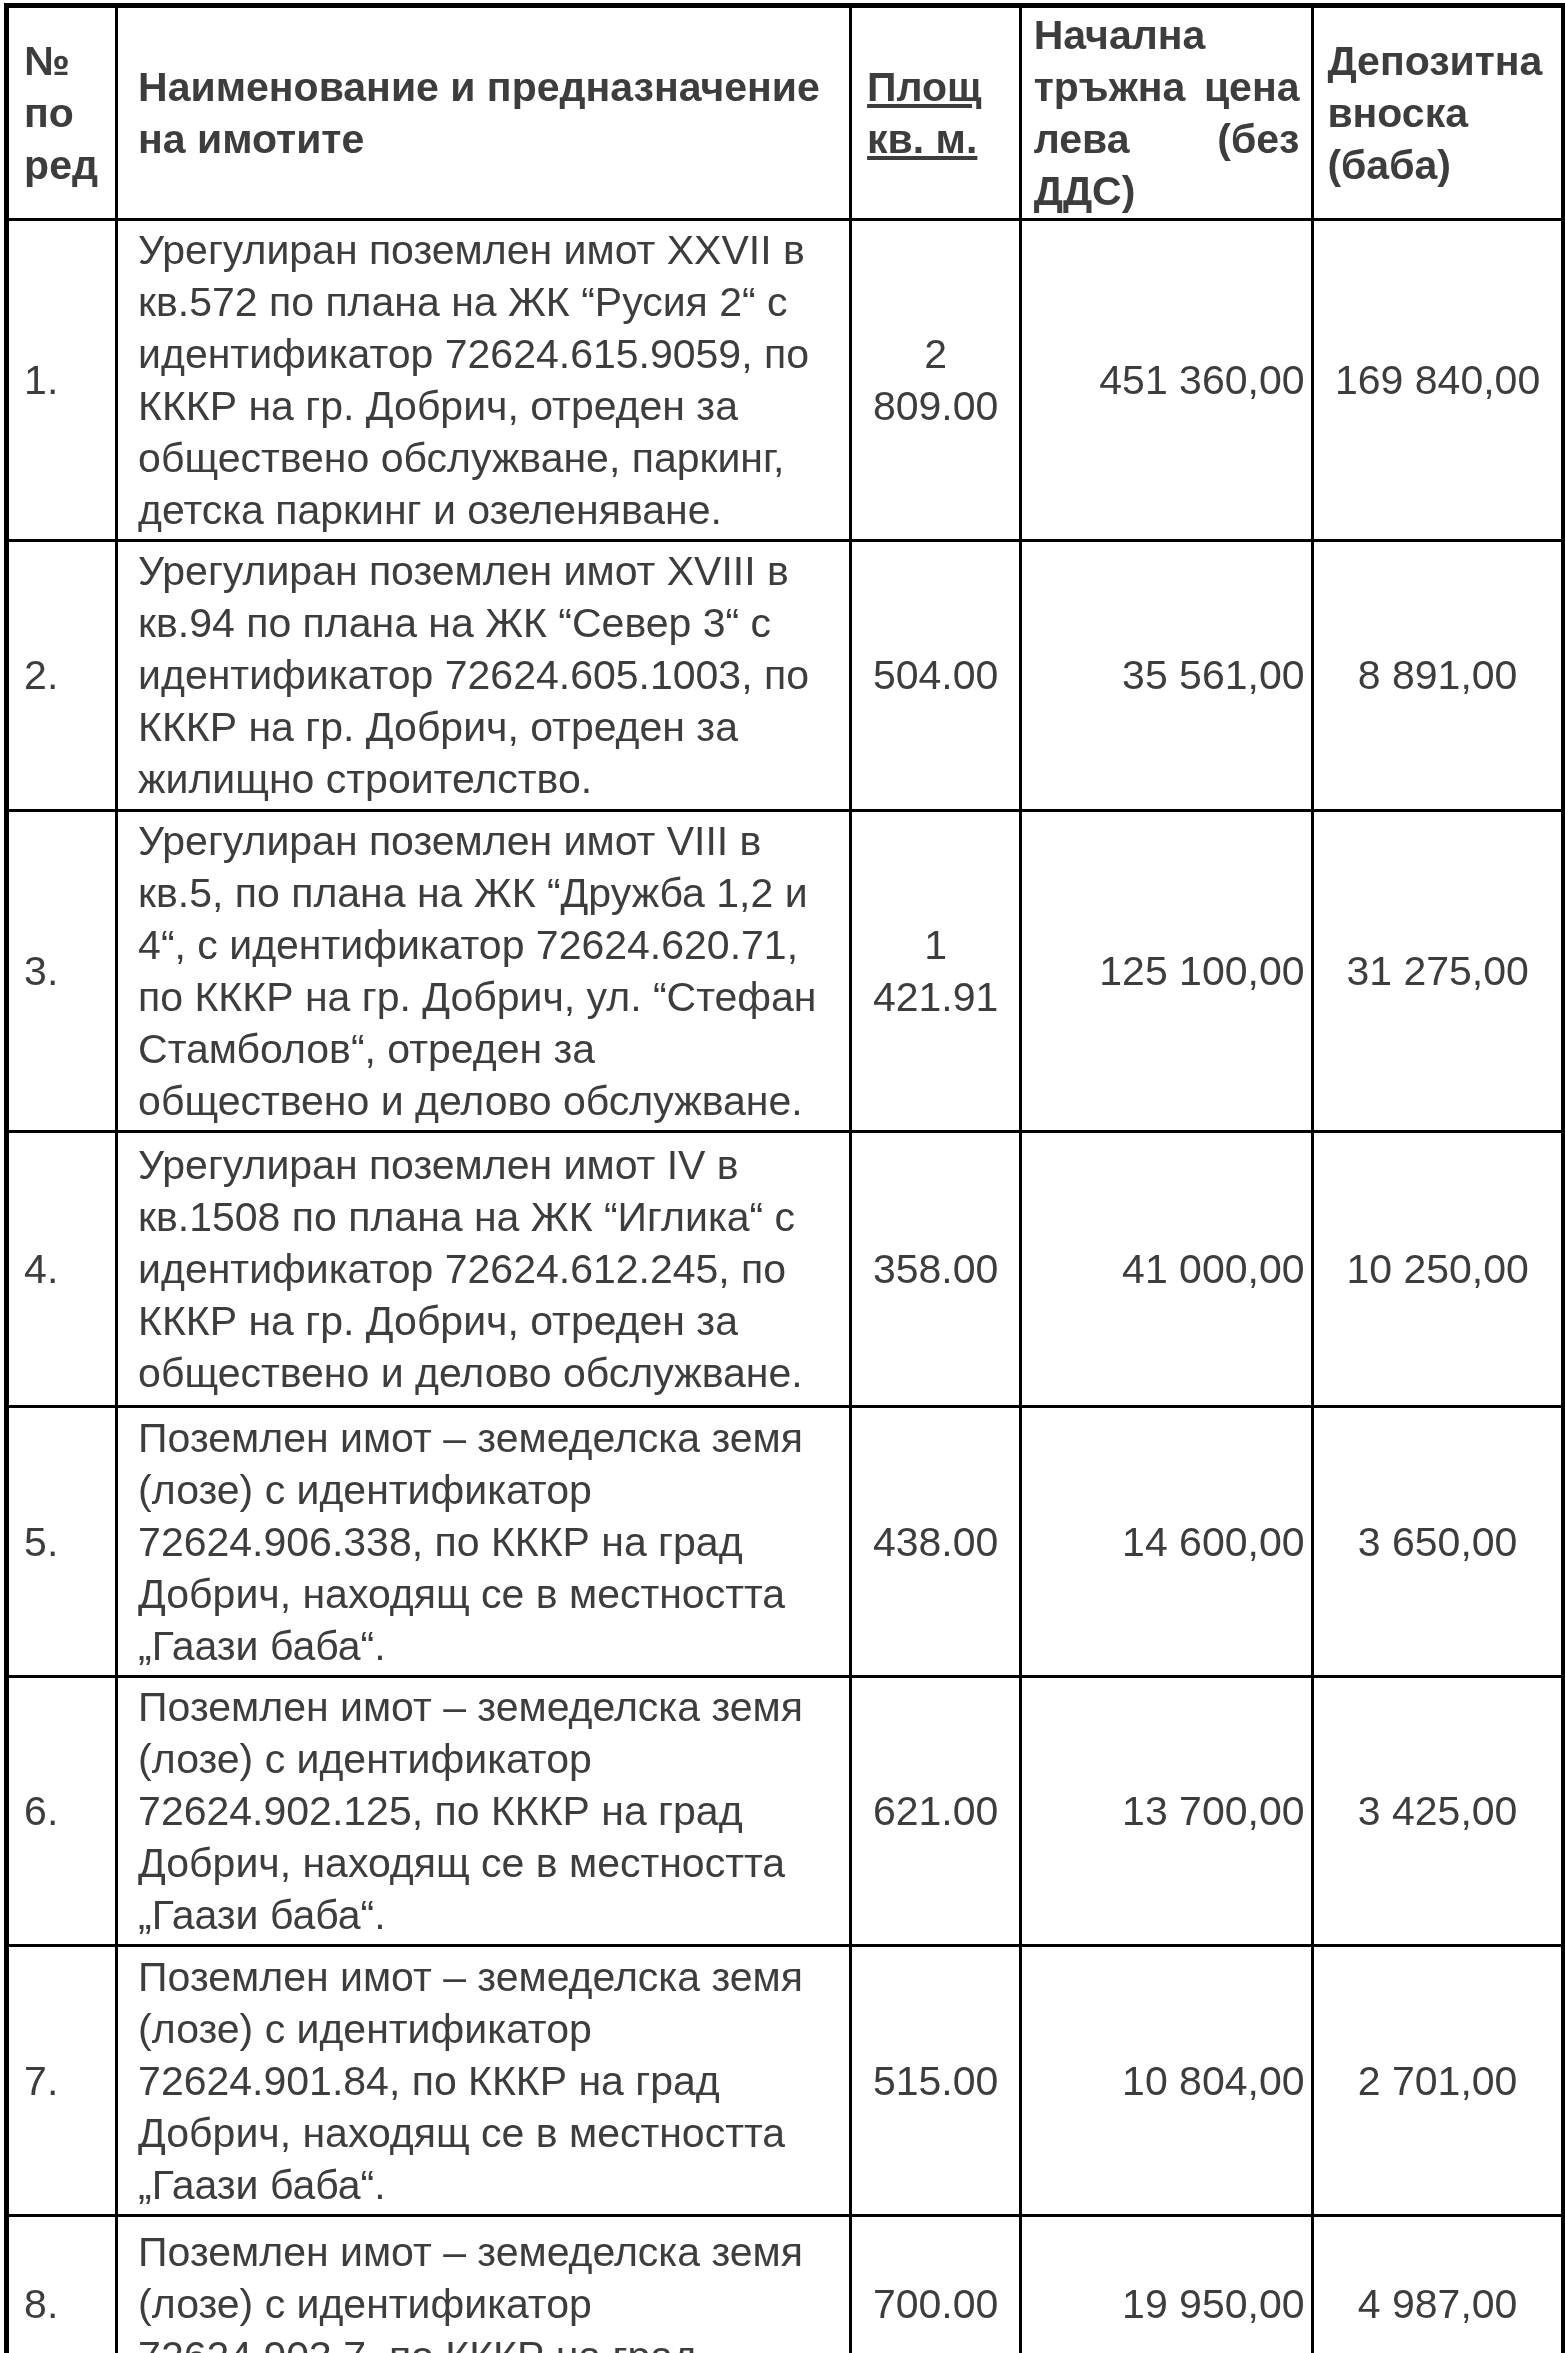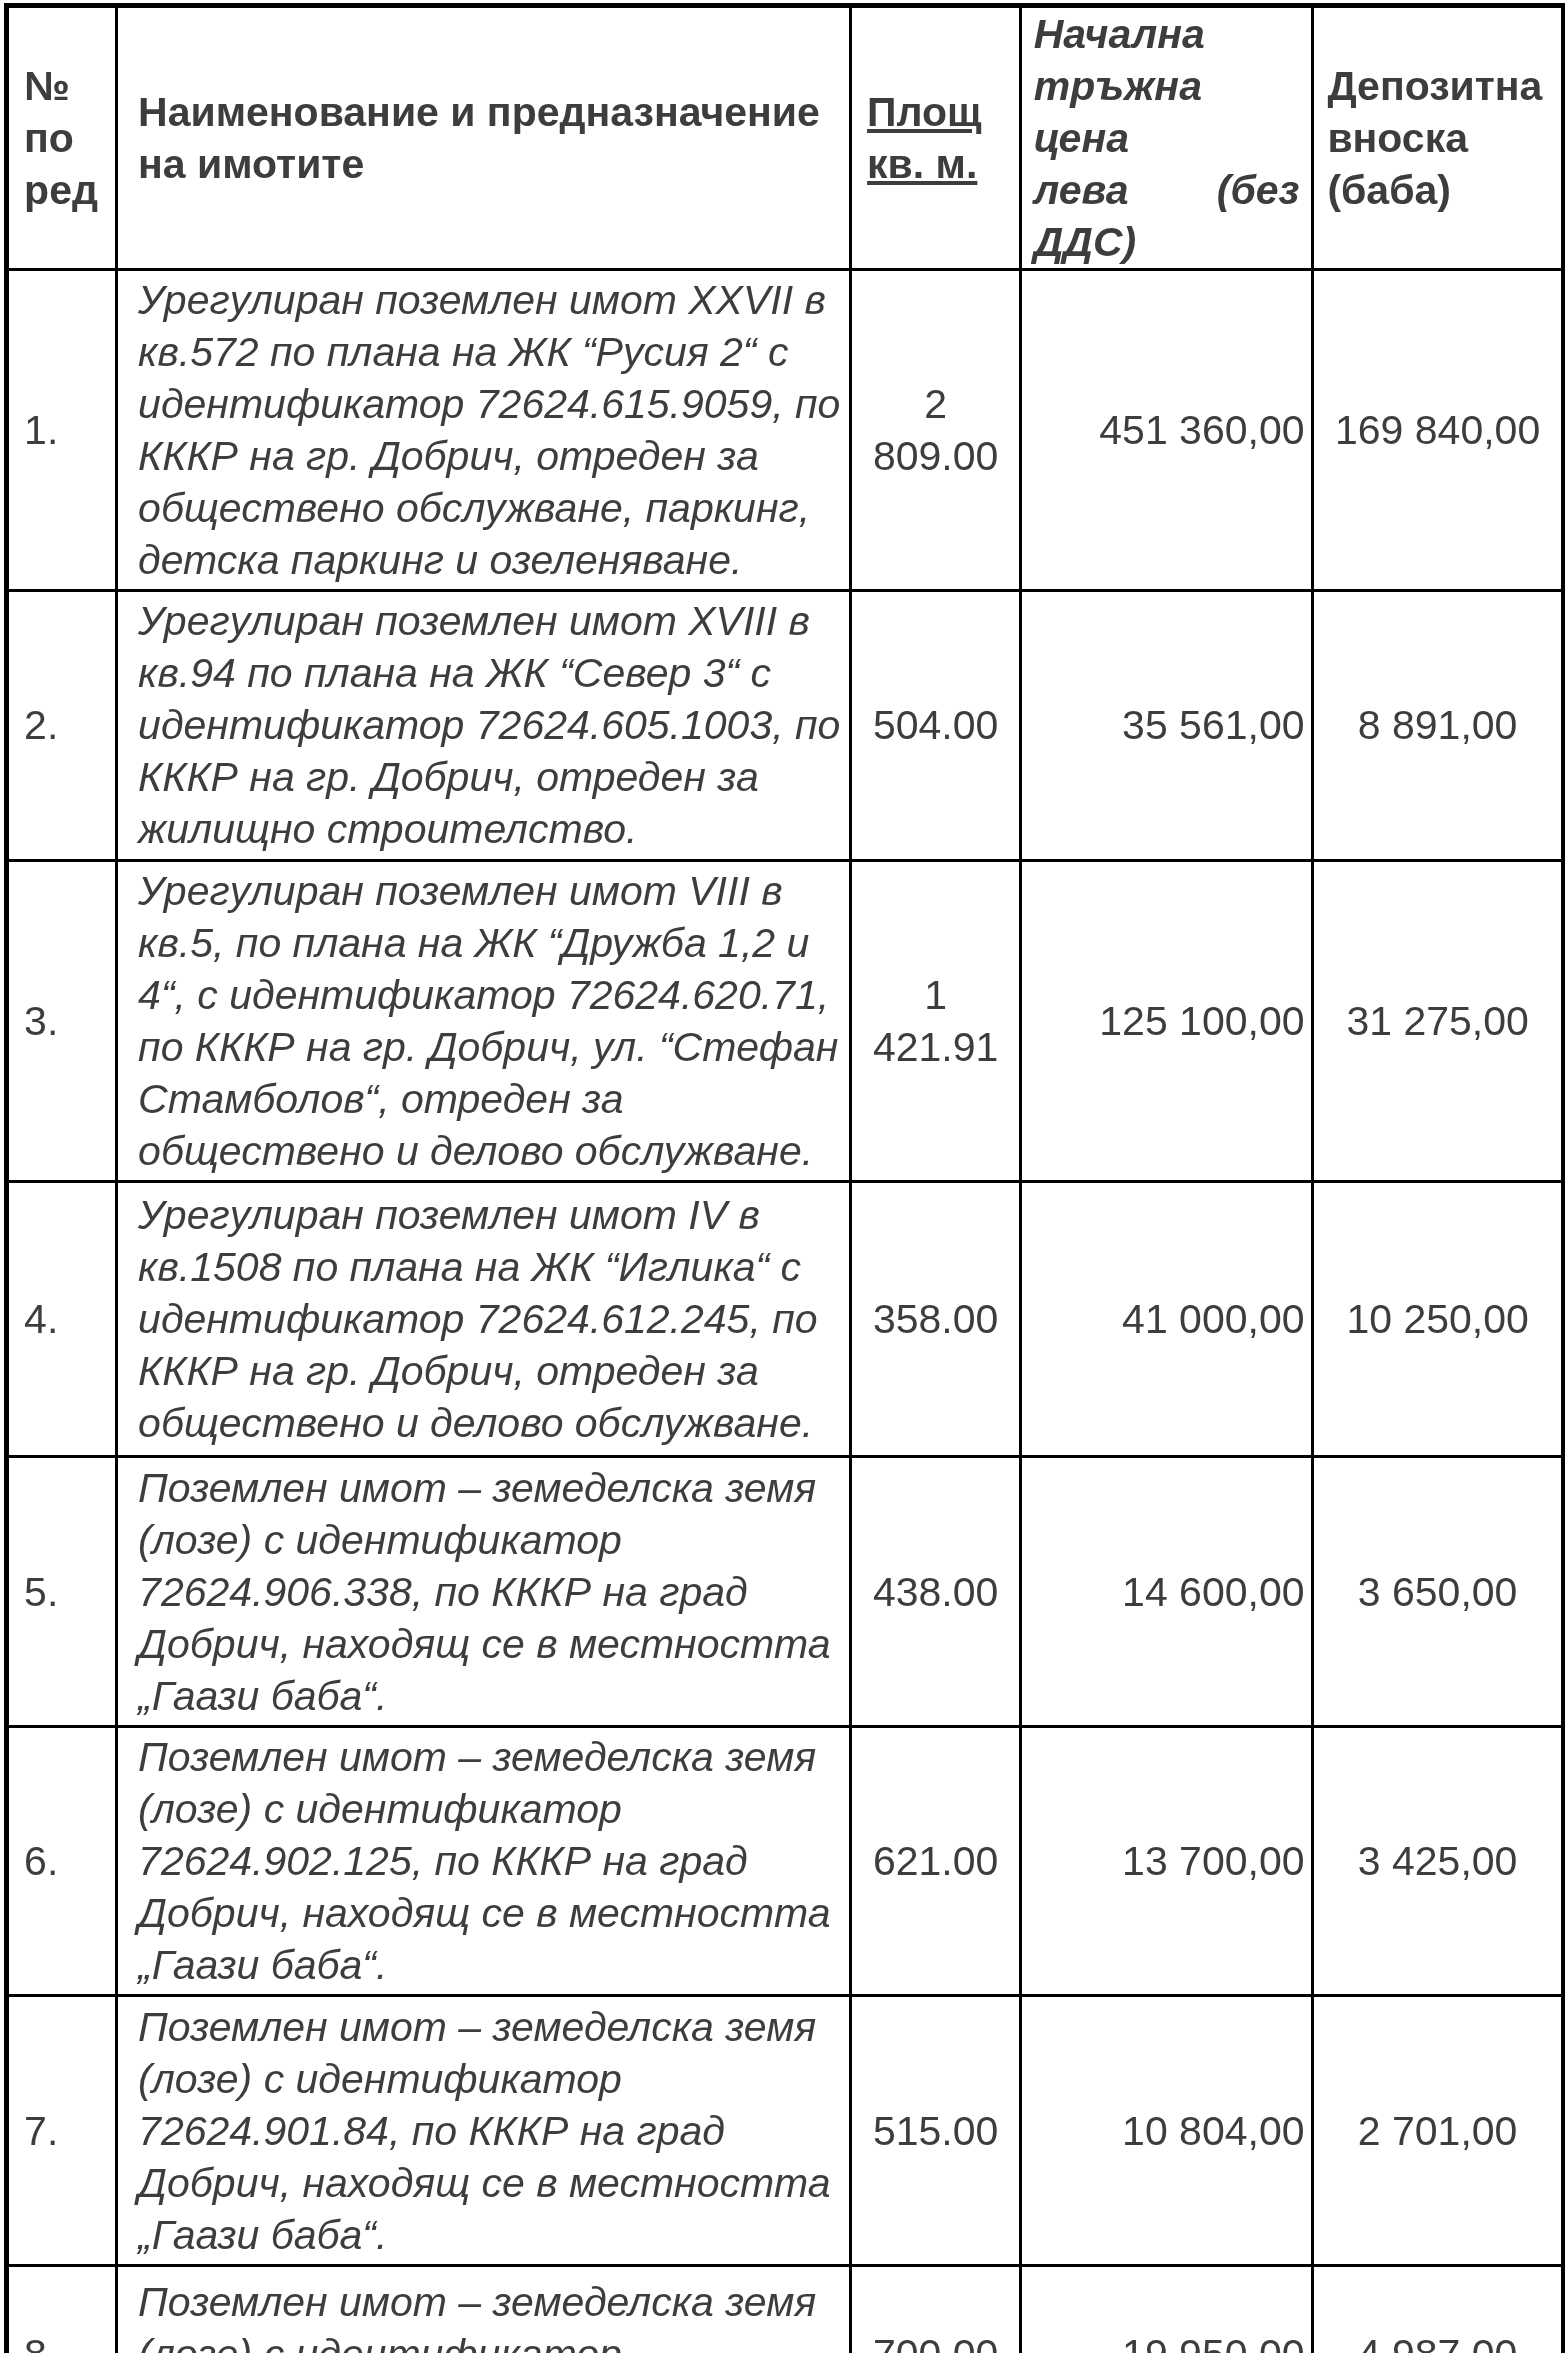--- a/index.html
+++ b/index.html
@@ -29,33 +29,33 @@
   td, th {
     border: 3.3px solid #000000;
     vertical-align: middle;
     font-weight: normal;
     overflow: hidden;
   }
   thead th { font-weight: bold; text-align: left; }
 
   
   .cell-num   { text-align: left; padding: 0 5px 0 15px; }
-  .cell-desc  { text-align: left; padding: 3.3px 8.3px 3.3px 20px; font-style: italic; }
+  .cell-desc  { text-align: left; padding: 3.3px 8.3px 3.3px 20px; }
   .cell-area  { text-align: center; padding: 0 5px; }
   .cell-price { text-align: right; padding: 0 6.6px; }
   .cell-dep   { text-align: center; padding: 0 6.6px; }
 
   .hdr-num    { padding: 0 8.3px 0 15px; }
   .hdr-name   { padding: 0 10px 0 20px; }
   .hdr-area   { padding: 0 8.3px 0 15px; text-decoration: underline; }
   .hdr-price  { padding: 0 11.6px; }
   .hdr-dep    { padding: 0 8.3px 0 13.3px; }
 
   
-  .hdr-price .line { text-align: justify; text-align-last: justify; font-style: italic; }
+  .hdr-price .line { text-align: justify; text-align-last: justify; }
 
   .line { display: block; }
 
   
   tr.rh  { height: 214px; }
   tr.r1  { height: 316px; }
   tr.r2  { height: 263px; }
   tr.r3  { height: 316px; }
   tr.r4  { height: 275px; }
   tr.r5  { height: 263px; }

